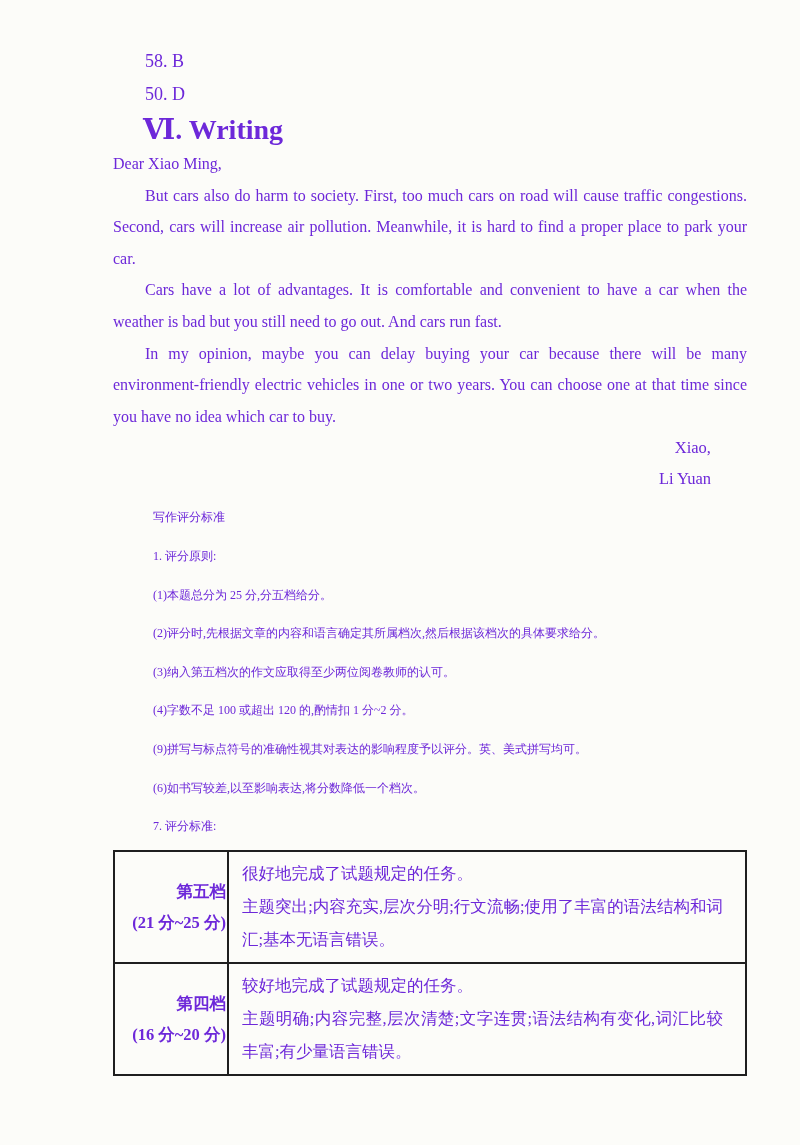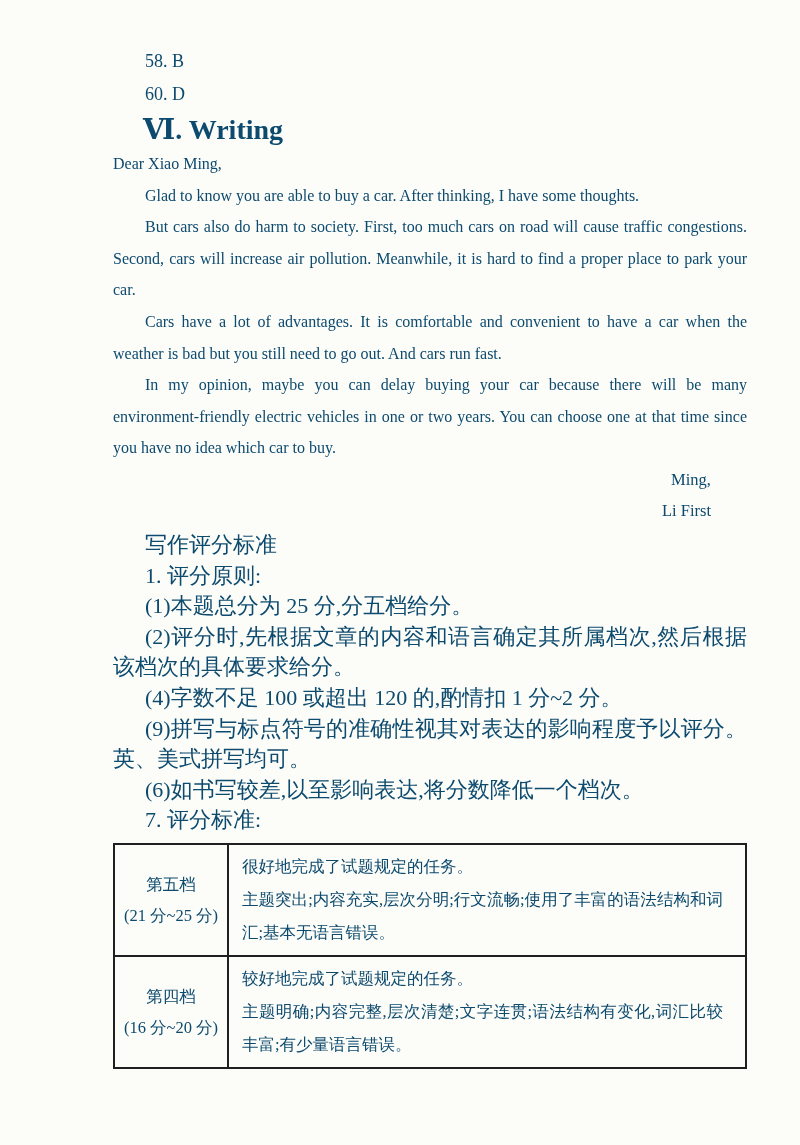--- a/index.html
+++ b/index.html
@@ -7,21 +7,21 @@
     width: 800px; height: 1145px;
     background: #f2f2ef;
     font-family: "Liberation Serif", "DejaVu Serif", serif;
   }
   .page {
     position: relative;
     width: 800px; height: 1145px;
     box-sizing: border-box;
     padding: 45px 53px 0 113px;
     background: #fcfcf9;
-    color: #0c4a6e;
+    color: #6d28d9;
     overflow: hidden;
   }
   
   .answers p {
     margin: 0;
     font-size: 18px;
     line-height: 33px;
     text-indent: 32px;
   }
   
@@ -44,88 +44,89 @@
     text-indent: 32px;
   }
   .closing {
     text-align: right;
     padding-right: 36px;
   }
   .closing p { margin: 0; font-size: 16.5px; line-height: 31px; }
   
   .rubric { margin-top: 4px; }
   .rubric > p {
-    margin: 0;
-    font-size: 22px;
+    margin: 8px;
+    font-size: 12px;
     line-height: 30.6px;
   }
   .rubric .indent {
     text-indent: 32px;
     text-align: justify;
   }
   
   table.scoring {
     border-collapse: collapse;
     margin-top: 7px;
     width: 634px;
     table-layout: fixed;
   }
   table.scoring td {
     border: 2px solid #1f1f1f;
     background: #fcfcf9;
   }
   td.level-cell {
     width: 110px;
-    text-align: center;
+    text-align: right;
     vertical-align: middle;
     font-size: 16.5px;
     line-height: 31px;
     padding: 4px 1px;
+    font-weight: bold;
   }
   td.level-cell div { white-space: nowrap; }
   td.desc-cell {
     padding: 5px 22px 6px 13px;
     vertical-align: middle;
   }
   td.desc-cell p {
     margin: 0;
     font-size: 16.5px;
     line-height: 33px;
     text-align: justify;
   }
 </style>
 </head>
 <body>
 
 <div class="page">
 
   <div class="answers">
     <p>58. B</p>
-    <p>60. D</p>
+    <p>50. D</p>
   </div>
 
   <h1 class="section-title">Ⅵ. Writing</h1>
 
   <div class="letter">
     <p>Dear Xiao Ming,</p>
-    <p class="para">Glad to know you are able to buy a car.  After thinking, I have some thoughts.</p>
     <p class="para">But cars also do harm to society.  First, too much cars on road will cause traffic congestions. Second, cars will increase air pollution.  Meanwhile, it is hard to find a proper place to park your car.</p>
     <p class="para">Cars have a lot of advantages.  It is comfortable and convenient to have a car when the weather is bad but you still need to go out.  And cars run fast.</p>
     <p class="para">In my opinion, maybe you can delay buying your car because there will be many environment-friendly electric vehicles in one or two years.  You can choose one at that time since you have no idea which car to buy.</p>
     <div class="closing">
-      <p>Ming,</p>
-      <p>Li First</p>
+      <p>Xiao,</p>
+      <p>Li Yuan</p>
     </div>
   </div>
 
   <div class="rubric">
     <p class="indent">写作评分标准</p>
     <p class="indent">1. 评分原则:</p>
     <p class="indent">(1)本题总分为 25 分,分五档给分。</p>
     <p class="indent">(2)评分时,先根据文章的内容和语言确定其所属档次,然后根据该档次的具体要求给分。</p>
+    <p class="indent">(3)纳入第五档次的作文应取得至少两位阅卷教师的认可。</p>
     <p class="indent">(4)字数不足 100 或超出 120 的,酌情扣 1 分~2 分。</p>
     <p class="indent">(9)拼写与标点符号的准确性视其对表达的影响程度予以评分。英、美式拼写均可。</p>
     <p class="indent">(6)如书写较差,以至影响表达,将分数降低一个档次。</p>
     <p class="indent">7. 评分标准:</p>
 
     <table class="scoring">
       <tbody>
         <tr>
           <td class="level-cell">
             <div>第五档</div>

